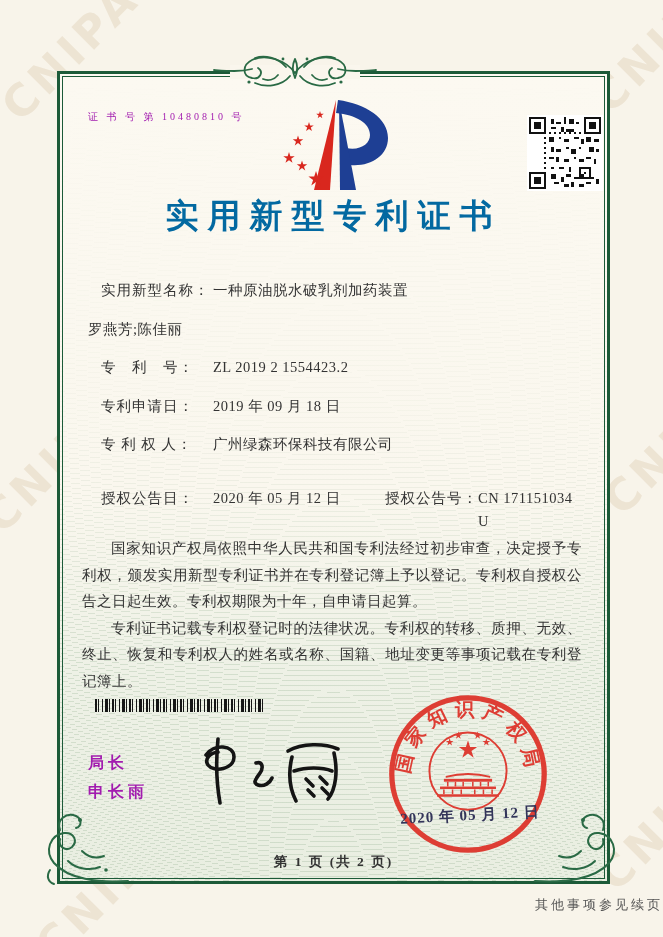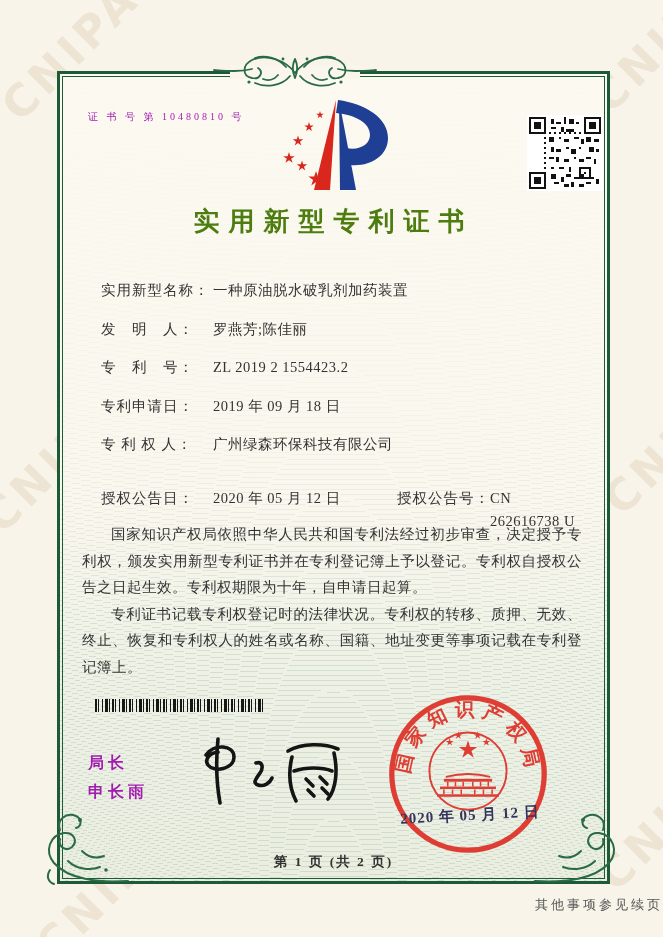--- a/index.html
+++ b/index.html
@@ -35,33 +35,33 @@
   .frame{
     left:57px;top:71px;width:547px;height:807px;
     border:3px solid #1c5a38;
   }
   .frame-inner{position:absolute;inset:2px;border:1px solid #1c5a38;}
   
   .cert-no{left:88px;top:110px;font-size:10px;letter-spacing:3px;color:#a21caf;}
   .logo{left:276px;top:94px;width:124px;height:104px;}
   .qr{left:527px;top:115px;width:72px;height:72px;background:#fff;padding:2px;}
   .title{
-    left:63px;width:541px;top:204px;text-align:center;
-    font-size:26px;font-weight:bold;letter-spacing:9px;color:#4d7c0f;
+    left:63px;width:541px;top:194px;text-align:center;
+    font-size:33px;font-weight:bold;letter-spacing:9px;color:#0369a1;
   }
   
   .fields{left:88px;top:279px;width:494px;font-size:14.5px;}
   .frow{display:flex;margin-bottom:15.5px;line-height:23px;}
   .lbl{width:112px;flex:none;letter-spacing:1px;color:#333;margin-left:13px;}
   .val{flex:1;letter-spacing:.5px;color:#333;}
   .val-fixed{width:150px;flex:none;letter-spacing:.5px;color:#333;}
-  .lbl2{flex:none;letter-spacing:1px;color:#333;margin-left:34px;}
+  .lbl2{flex:none;letter-spacing:1px;color:#333;margin-left:22px;}
   .addr-l2{display:block;}
   
-  .body-text{left:82px;top:521px;width:500px;font-size:14.5px;line-height:26.5px;text-align:justify;color:#333;}
+  .body-text{left:82px;top:535px;width:500px;font-size:14.5px;line-height:26.5px;text-align:justify;color:#333;}
   .body-text p{margin:0;text-indent:2em;letter-spacing:.5px;}
   
   .barcode{
     left:95px;top:699px;width:170px;height:13px;
     background:repeating-linear-gradient(90deg,
       #161616 0,#161616 2px,transparent 2px,transparent 3px,
       #161616 3px,#161616 4px,transparent 4px,transparent 7px,
       #161616 7px,#161616 8px,transparent 8px,transparent 10px,
       #161616 10px,#161616 13px,transparent 13px,transparent 14px,
       #161616 14px,#161616 15px,transparent 15px,transparent 17px);
@@ -201,42 +201,41 @@
 </svg>
 
 <div class="abs title">实用新型专利证书</div>
 
 <div class="abs fields">
   <div class="frow">
     <span class="lbl">实用新型名称：</span>
     <span class="val">一种原油脱水破乳剂加药装置</span>
   </div>
   <div class="frow">
-    <span class="lbl">发　明　人：</span>
     <span class="val">罗燕芳;陈佳丽</span>
   </div>
   <div class="frow">
     <span class="lbl">专　利　号：</span>
     <span class="val">ZL 2019 2 1554423.2</span>
   </div>
   <div class="frow">
     <span class="lbl">专利申请日：</span>
     <span class="val">2019 年 09 月 18 日</span>
   </div>
   <div class="frow">
     <span class="lbl">专 利 权 人：</span>
     <span class="val">广州绿森环保科技有限公司</span>
   </div>
   <div class="frow">
   </div>
   <div class="frow">
     <span class="lbl">授权公告日：</span>
     <span class="val-fixed">2020 年 05 月 12 日</span>
     <span class="lbl2">授权公告号：</span>
-    <span class="val">CN 262616738 U</span>
+    <span class="val">CN 171151034 U</span>
   </div>
 </div>
 
 <div class="abs body-text">
   <p>国家知识产权局依照中华人民共和国专利法经过初步审查，决定授予专利权，颁发实用新型专利证书并在专利登记簿上予以登记。专利权自授权公告之日起生效。专利权期限为十年，自申请日起算。</p>
   <p>专利证书记载专利权登记时的法律状况。专利权的转移、质押、无效、终止、恢复和专利权人的姓名或名称、国籍、地址变更等事项记载在专利登记簿上。</p>
 </div>
 
 <div class="abs barcode"></div>
 

